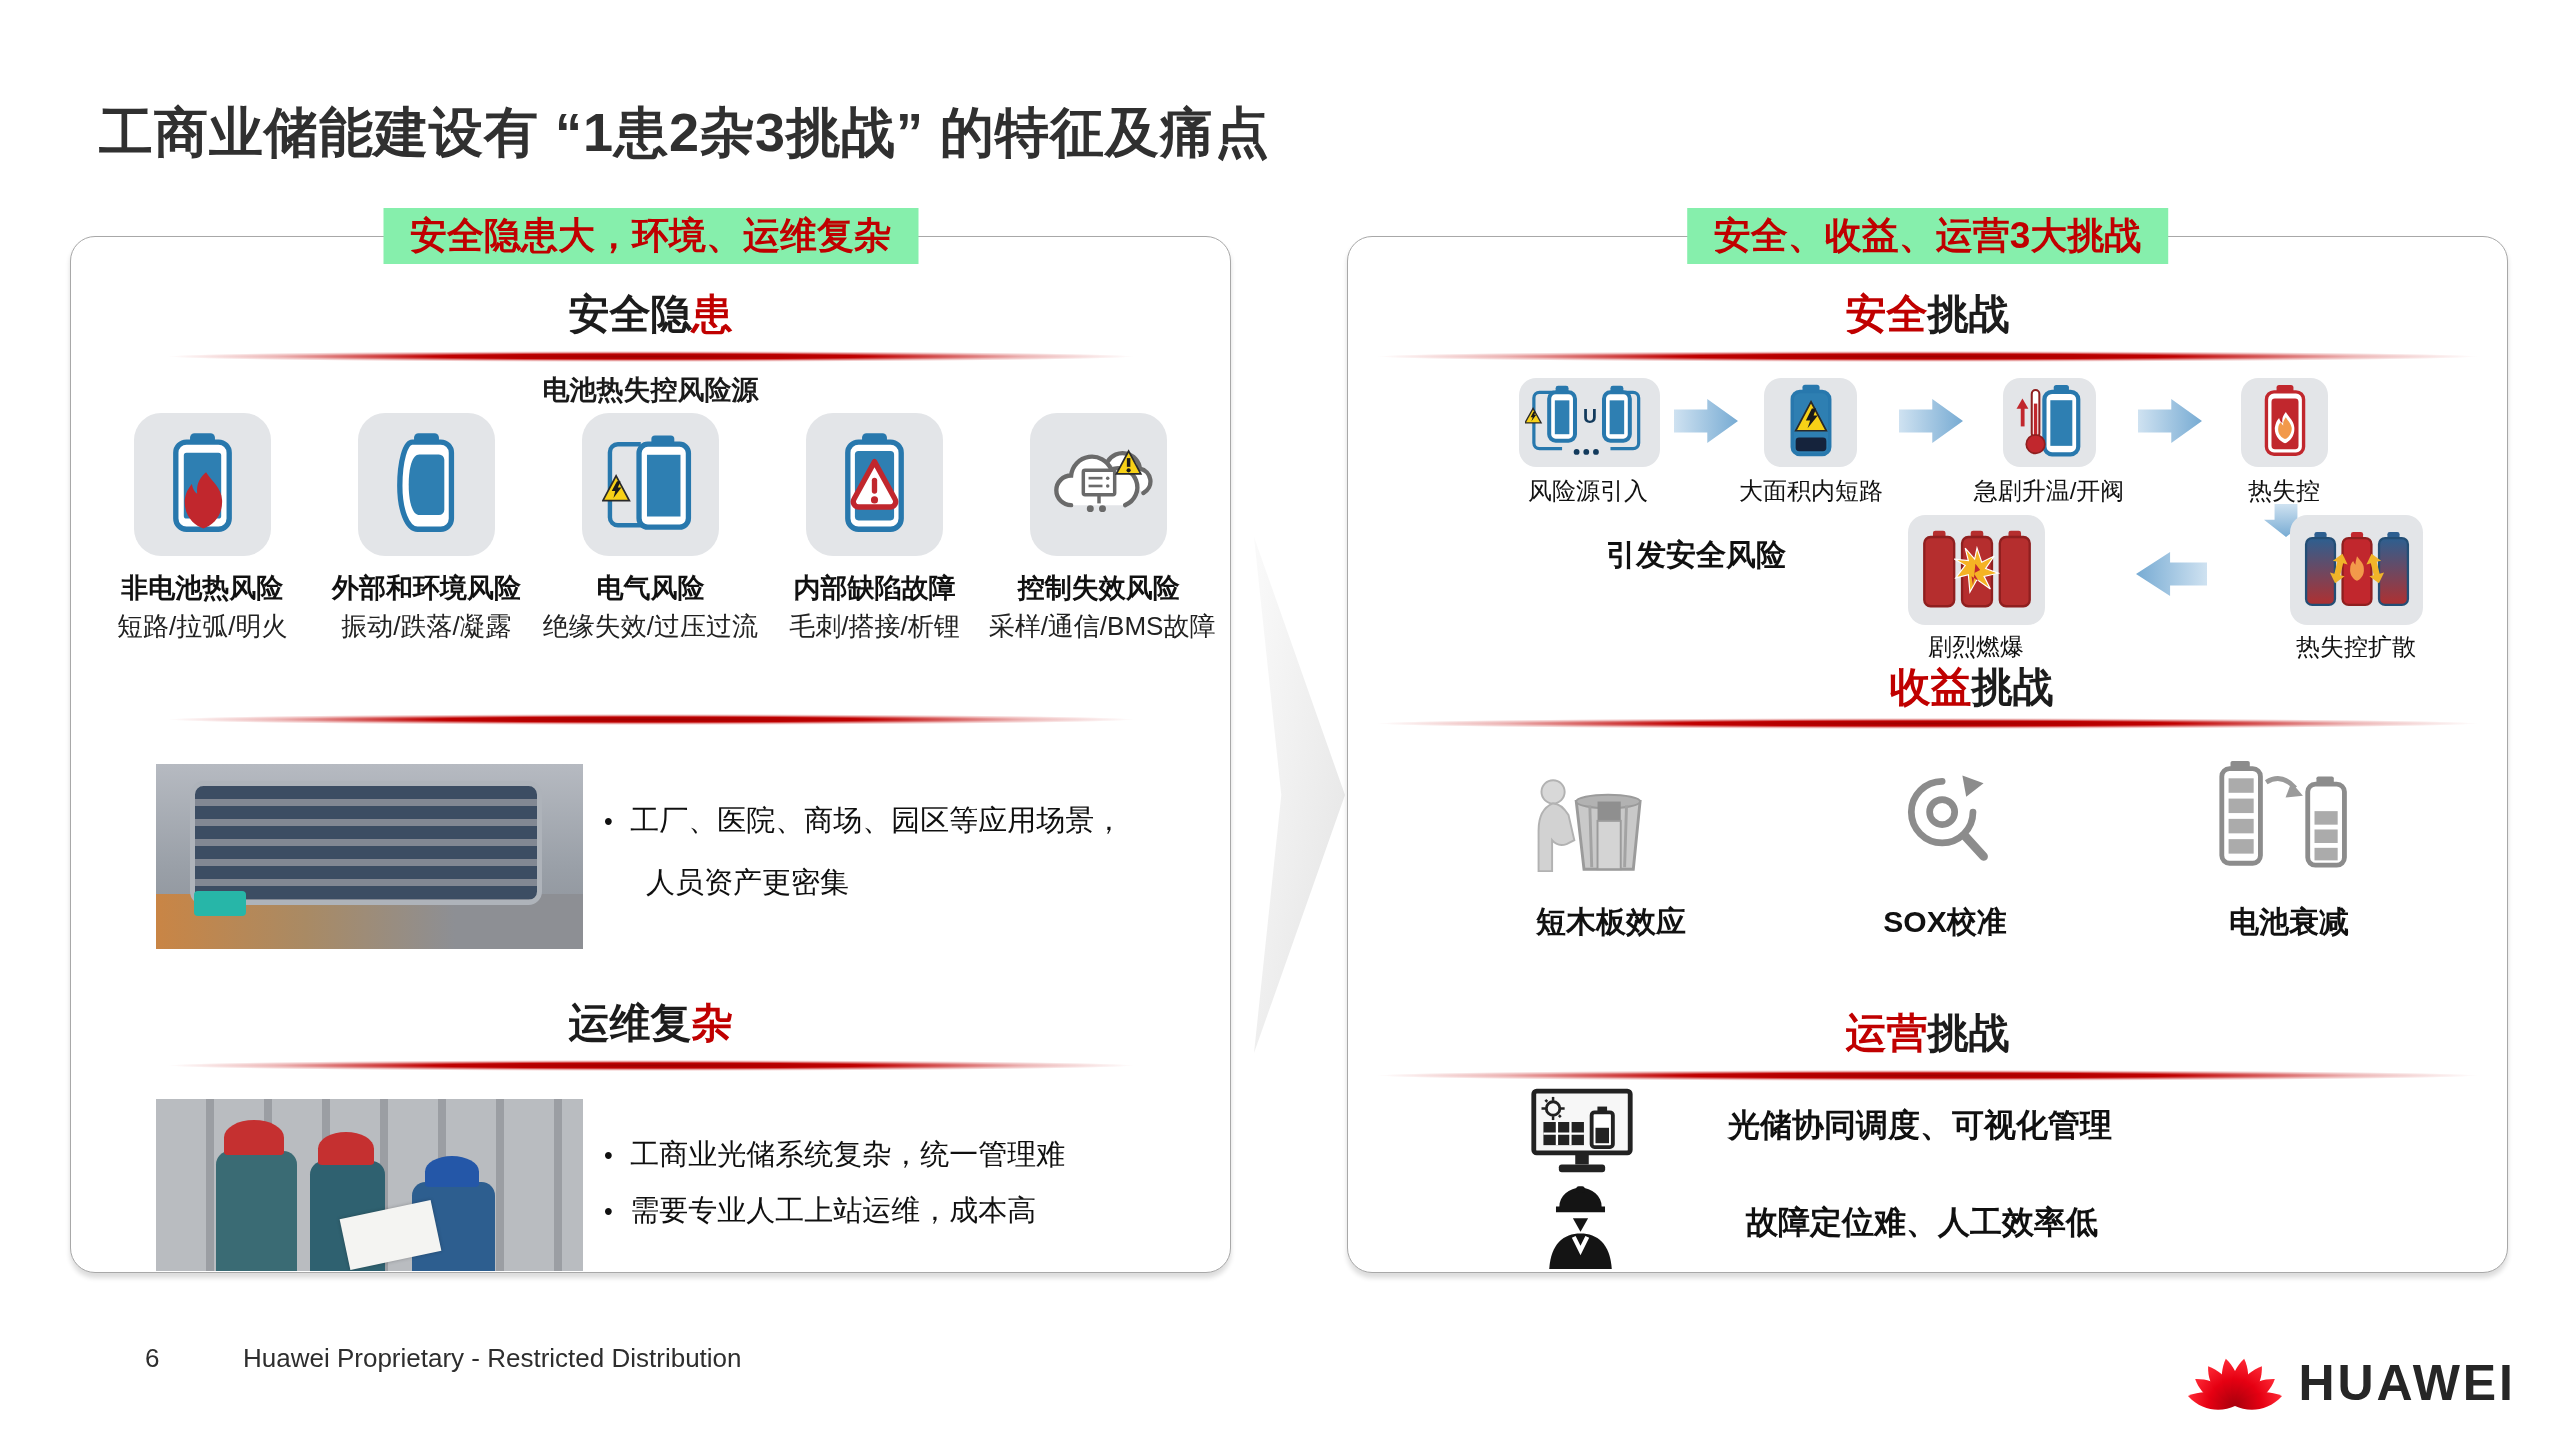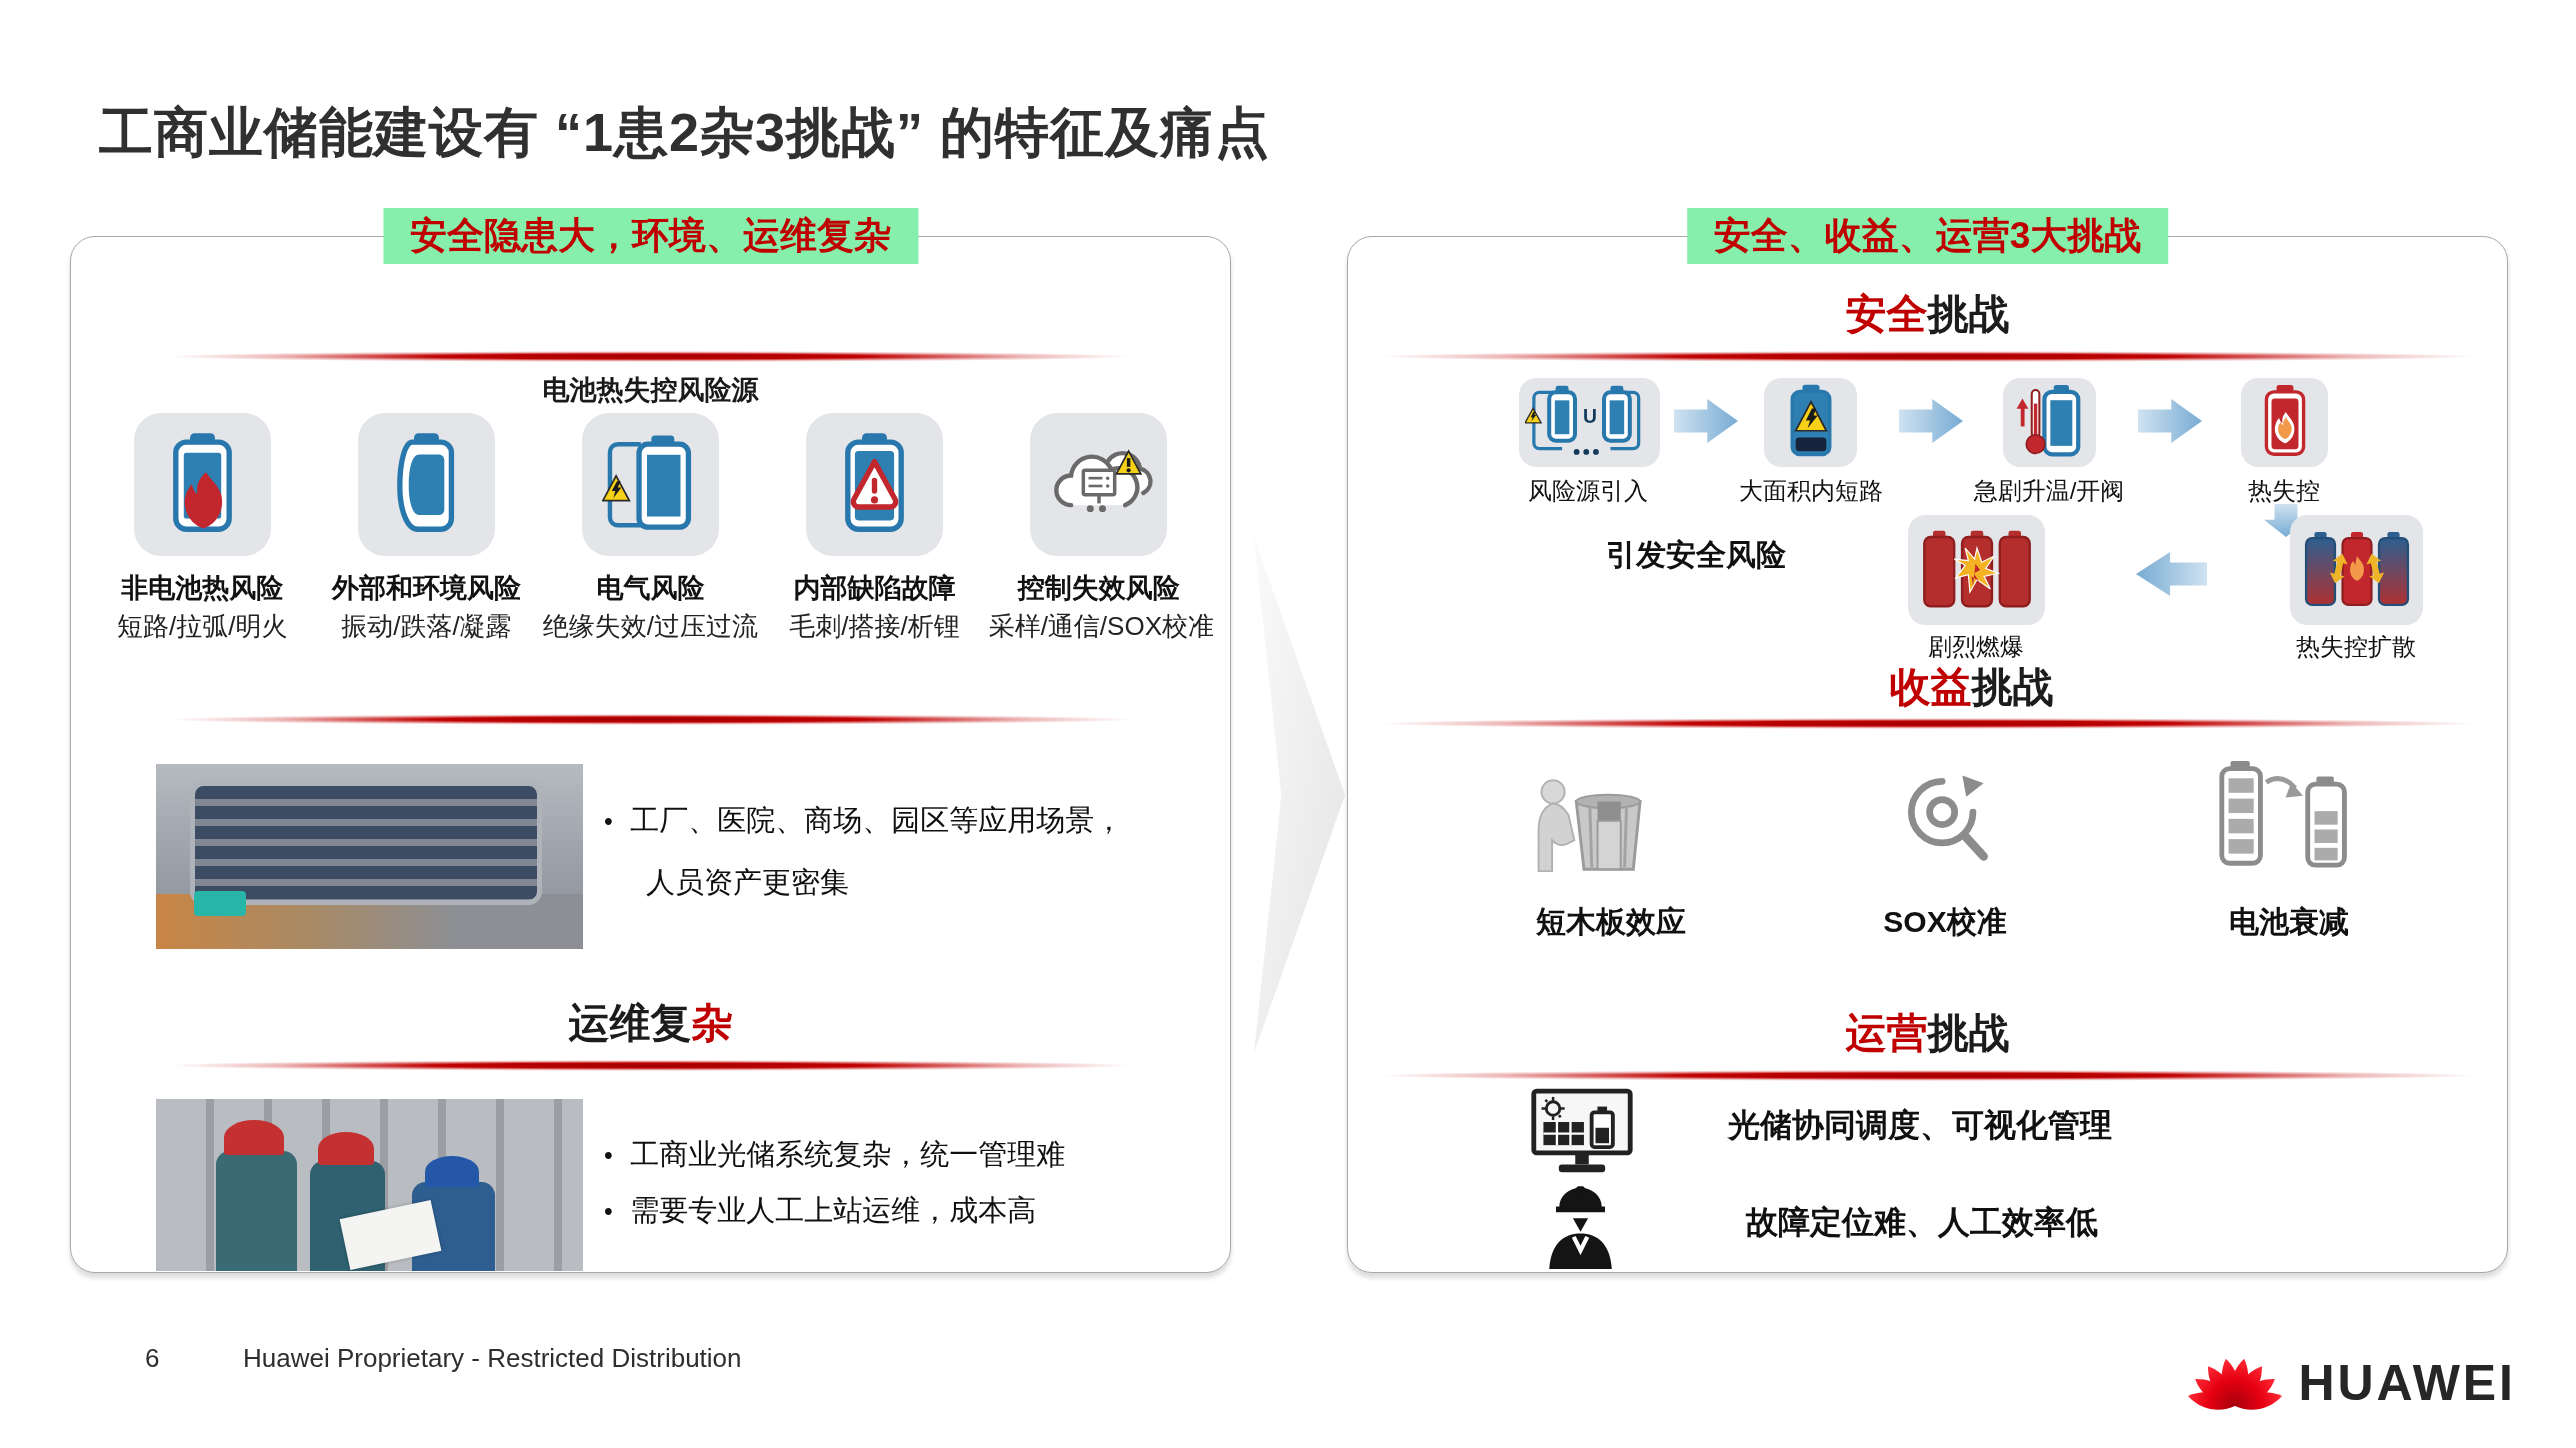--- a/index.html
+++ b/index.html
@@ -80,20 +80,23 @@
 </head>
 <body>
 
 <div id="stage">
 
   <div id="slide-title" class="abs">工商业储能建设有 “1患2杂3挑战” 的特征及痛点</div>
 
   <div id="left-panel" class="panel">
     <div class="panel-header">安全隐患大，环境、运维复杂</div>
 
+    <div class="section-title" style="top:50px;">
+      <span>安全隐</span><span class="red">患</span>
+    </div>
     <div class="divider" style="top:114px;left:97px;width:966px;"></div>
     <div id="risk-subtitle" class="abs">电池热失控风险源</div>
 
     <div id="risk-row" class="abs">
       <div class="risk-item">
         <div class="tile">
           <span>
             <svg width="89" height="104" viewBox="0 0 100 116">
               <rect x="36" y="2" width="28" height="16" rx="5" fill="#2878ad"></rect>
               <rect x="20" y="12" width="60" height="98" rx="12" fill="#fff" stroke="#2878ad" stroke-width="6"></rect>
@@ -165,21 +168,21 @@
                 <circle cx="72" cy="56" r="2" fill="#6a6a6a"></circle>
               <line x1="62" y1="66" x2="62" y2="76" stroke="#6a6a6a" stroke-width="4"></line>
               <circle cx="52" cy="82" r="4" fill="#6a6a6a"></circle>
                 <circle cx="66" cy="82" r="4" fill="#6a6a6a"></circle>
               <polygon points="96,16 110,42 82,42" fill="#f7d117" stroke="#2a2a2a" stroke-width="2"></polygon>
               <rect x="94" y="24" width="4" height="10" fill="#1a1a1a"></rect>
                 <circle cx="96" cy="38" r="2.4" fill="#1a1a1a"></circle>
             </svg></span>
         </div>
         <div class="risk-name">控制失效风险</div>
-        <div class="risk-detail">采样/通信/SOX校准</div>
+        <div class="risk-detail">采样/通信/BMS故障</div>
       </div>
     </div>
 
     <div class="divider" style="top:477px;left:97px;width:966px;"></div>
 
     <div id="env-photo" class="photo">
       <div class="env-facade"></div>
       <div class="env-roof"></div>
       <div class="env-sign"></div>
     </div>

